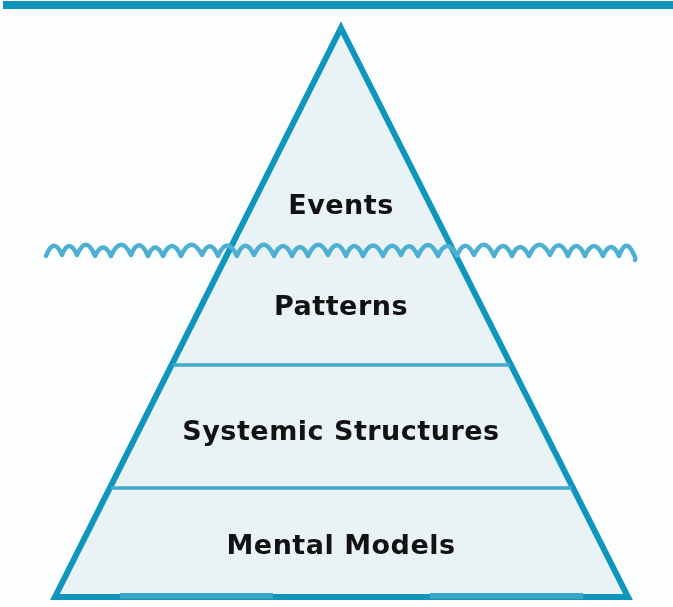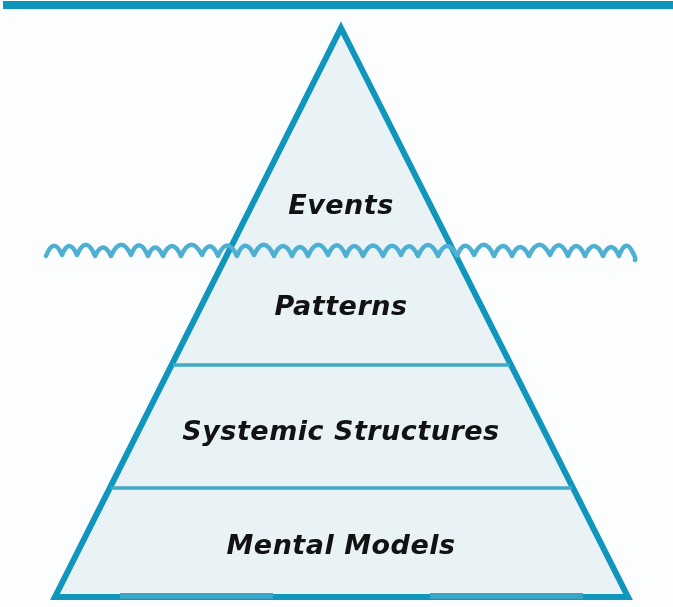--- a/index.html
+++ b/index.html
@@ -7,21 +7,20 @@
     padding: 0;
     background: #ffffff;
   }
   .stage {
     position: relative;
     width: 673px;
     height: 607px;
     background: #fcfdfe;
     overflow: hidden;
     font-family: "DejaVu Sans", sans-serif;
-    font-style: italic;
   }
   svg.diagram {
     position: absolute;
     left: 0;
     top: 0;
     display: block;
   }
   .layer-label {
     font-family: "DejaVu Sans", "Liberation Sans", sans-serif;
     font-weight: bold;

